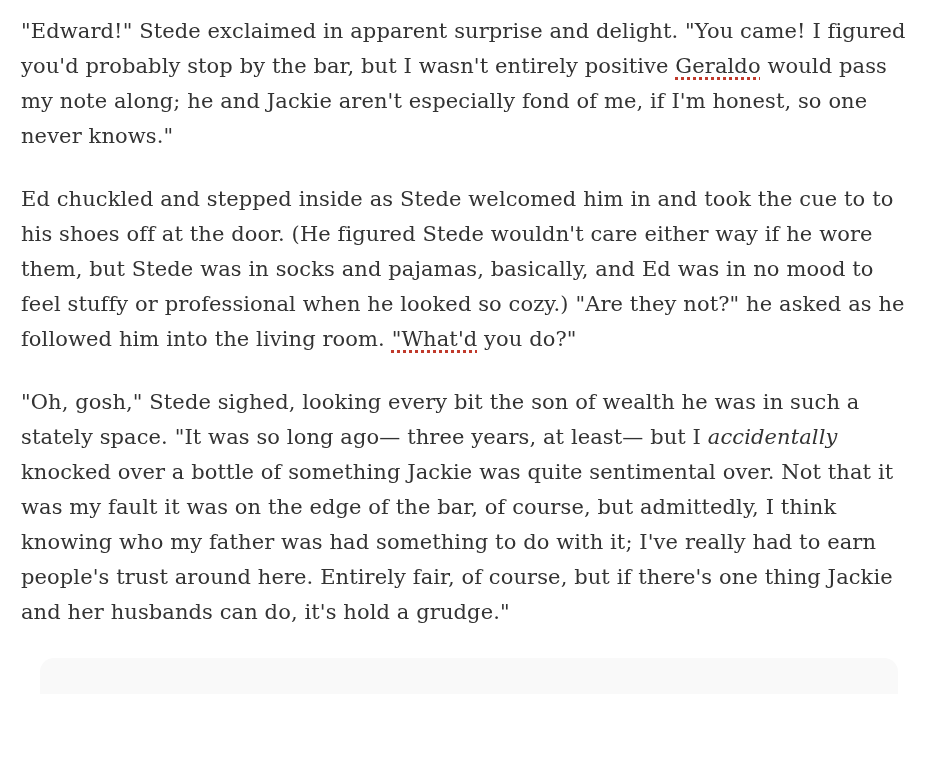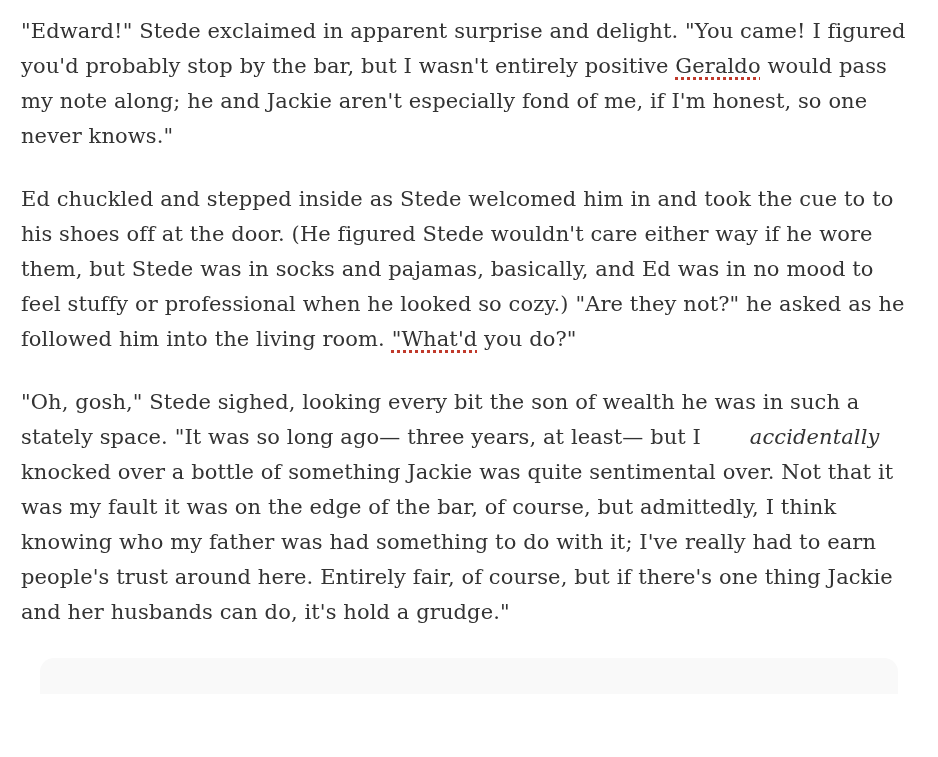--- a/index.html
+++ b/index.html
@@ -23,21 +23,20 @@
     letter-spacing: 0.1px;
   }
   p.para {
     margin: 0 0 28px 0;
   }
   .run-normal {
     font-style: normal;
   }
   .run-italic {
     font-style: italic;
-    margin-left: 42px;
   }
   .run-misspelled {
     text-decoration-line: underline;
     text-decoration-style: dotted;
     text-decoration-color: #c0392b;
     text-decoration-thickness: 2.5px;
     text-underline-offset: 4px;
     margin-top: 29px;
   }
   .reply-box {

